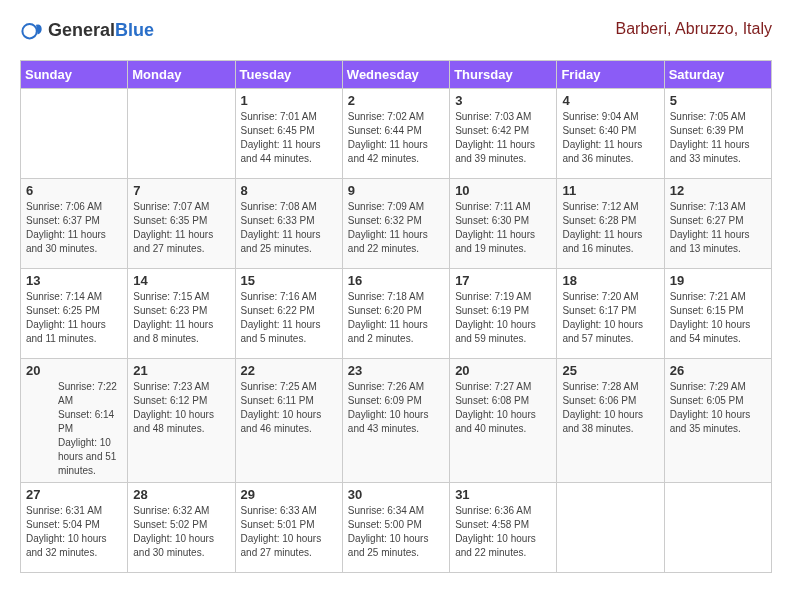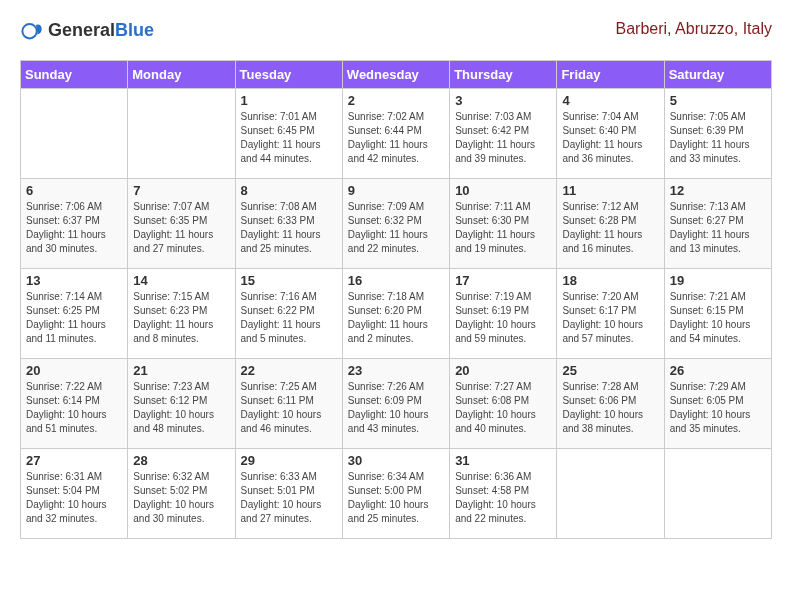--- a/index.html
+++ b/index.html
@@ -132,21 +132,21 @@
 Daylight: 11 hours and 42 minutes.</div>
         </td>
         <td>
           <div class="day-num">3</div>
           <div class="day-info" style="white-space: pre-line;">Sunrise: 7:03 AM
 Sunset: 6:42 PM
 Daylight: 11 hours and 39 minutes.</div>
         </td>
         <td>
           <div class="day-num">4</div>
-          <div class="day-info" style="white-space: pre-line;">Sunrise: 7:04 AM
+          <div class="day-info" style="white-space: pre-line;">Sunrise: 9:04 AM
 Sunset: 6:40 PM
 Daylight: 11 hours and 36 minutes.</div>
         </td>
         <td>
           <div class="day-num">5</div>
           <div class="day-info" style="white-space: pre-line;">Sunrise: 7:05 AM
 Sunset: 6:39 PM
 Daylight: 11 hours and 33 minutes.</div>
         </td>
       </tr>
@@ -234,21 +234,21 @@
         <td>
           <div class="day-num">19</div>
           <div class="day-info" style="white-space: pre-line;">Sunrise: 7:21 AM
 Sunset: 6:15 PM
 Daylight: 10 hours and 54 minutes.</div>
         </td>
       </tr>
       <tr>
         <td>
           <div class="day-num">20</div>
-          <div class="day-info" style="white-space: pre-line;">Sunrise: 7:22 AM
+          <div class="day-info" style="white-space: pre-line; margin-left: 32px;">Sunrise: 7:22 AM
 Sunset: 6:14 PM
 Daylight: 10 hours and 51 minutes.</div>
         </td>
         <td>
           <div class="day-num">21</div>
           <div class="day-info" style="white-space: pre-line;">Sunrise: 7:23 AM
 Sunset: 6:12 PM
 Daylight: 10 hours and 48 minutes.</div>
         </td>
         <td>

